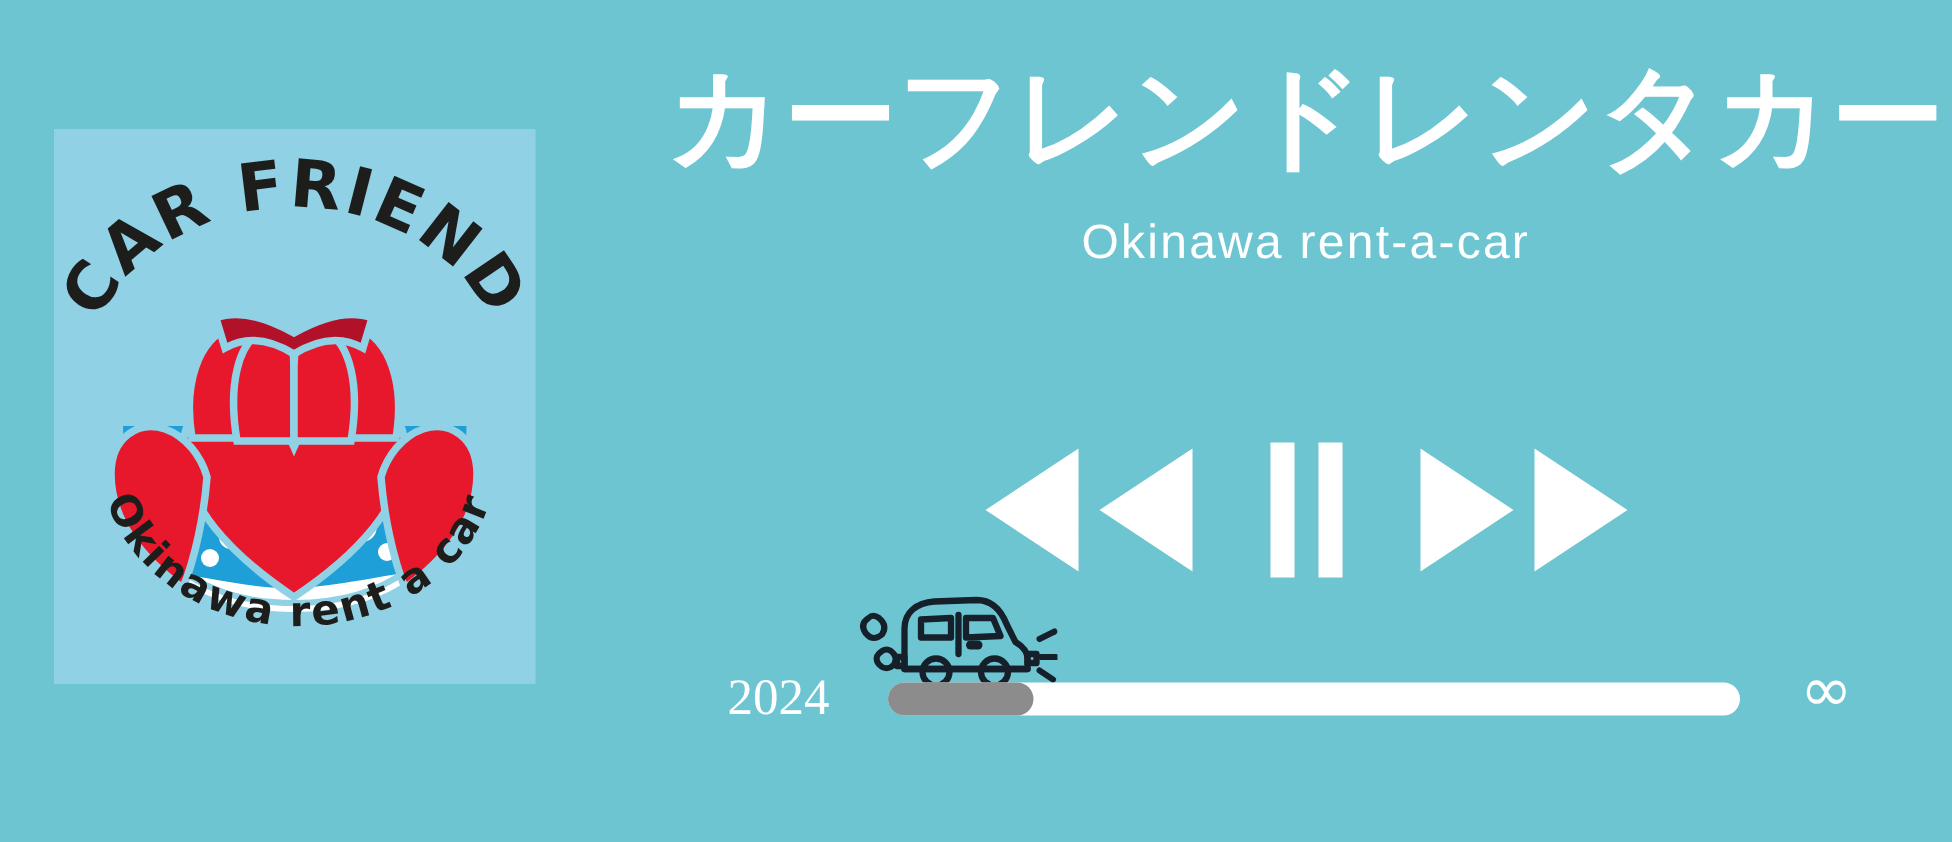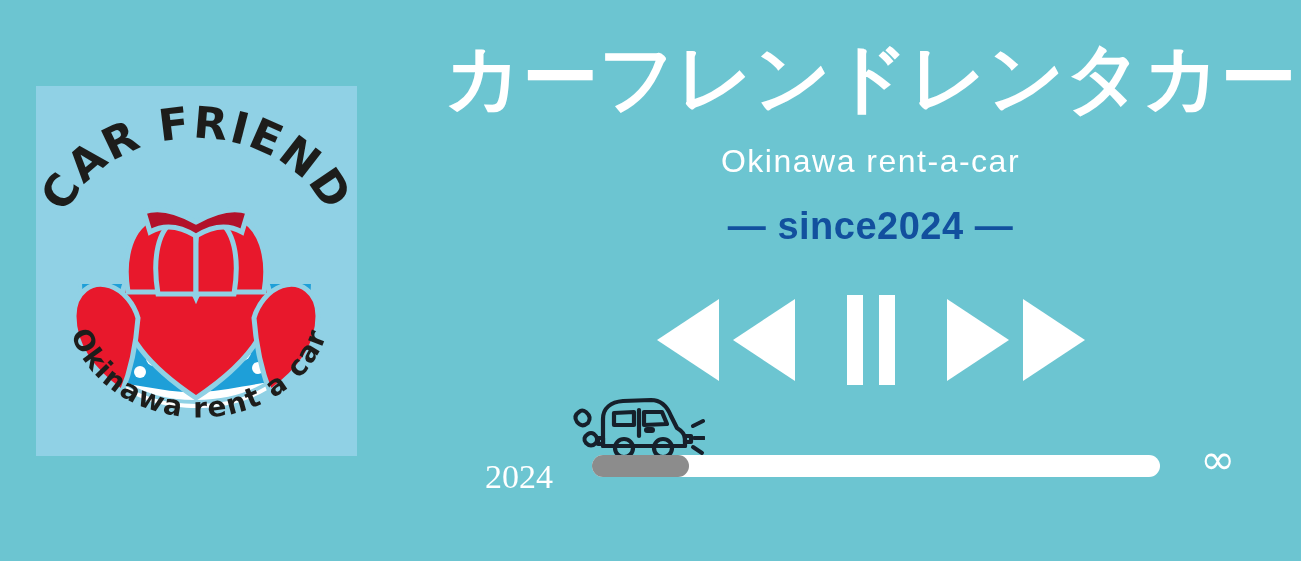--- a/index.html
+++ b/index.html
@@ -150,21 +150,20 @@
   .tl-start-label {
     position: absolute;
     left: 45px;
     top: 24px;
     color: #ffffff;
     font-family: "Liberation Serif", "DejaVu Serif", serif;
     font-weight: 400;
     font-size: 34px;
     line-height: 1;
     letter-spacing: 0px;
-    margin-top: 11px;
   }
 
   .tl-end-label {
     position: absolute;
     left: 760px;
     top: 14px;
     color: #ffffff;
     font-family: "DejaVu Sans", sans-serif;
     font-weight: 400;
     font-size: 42px;
@@ -251,21 +250,20 @@
       </text>
     </svg>
   </div>
 
   <div class="content">
 
     <div class="title-jp">カーフレンドレンタカー</div>
 
     <div class="title-en">Okinawa rent-a-car</div>
 
-    <div class="title-since">— since2024 —</div>
 
     <div class="controls">
 
       <div class="ctrl-btn ctrl-rewind" role="button" aria-label="rewind">
         <span class="tri tri-left"></span>
         <span class="tri tri-left"></span>
       </div>
 
       <div class="ctrl-btn ctrl-pause" role="button" aria-label="pause">
         <span class="pause-bar"></span>

